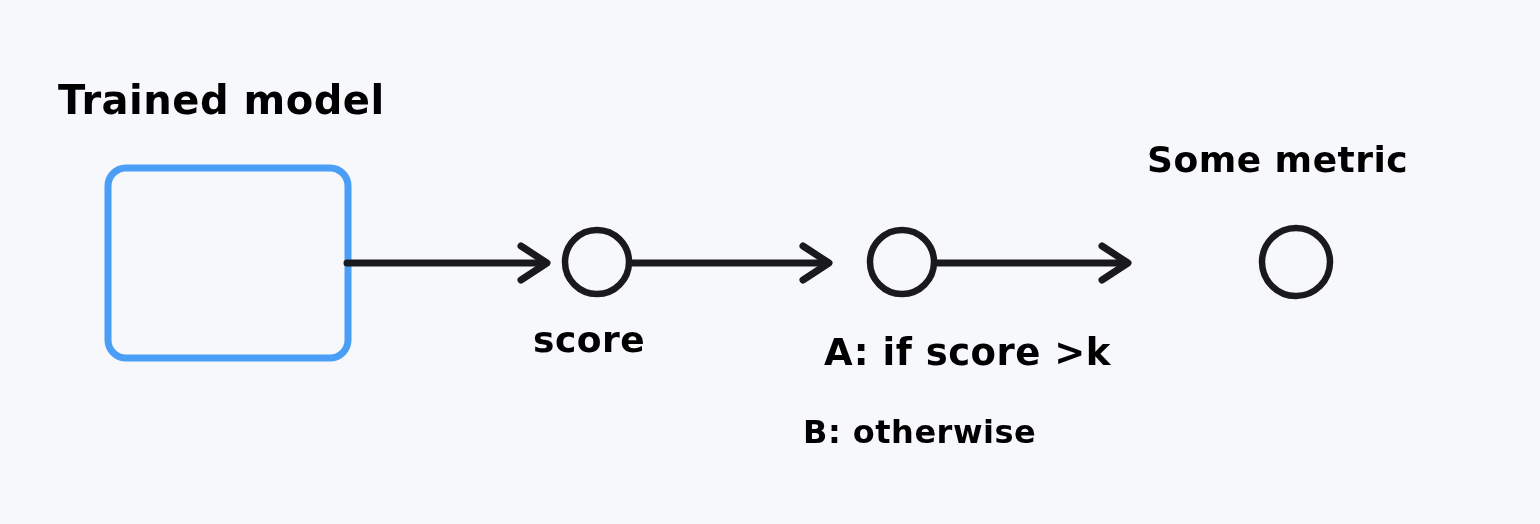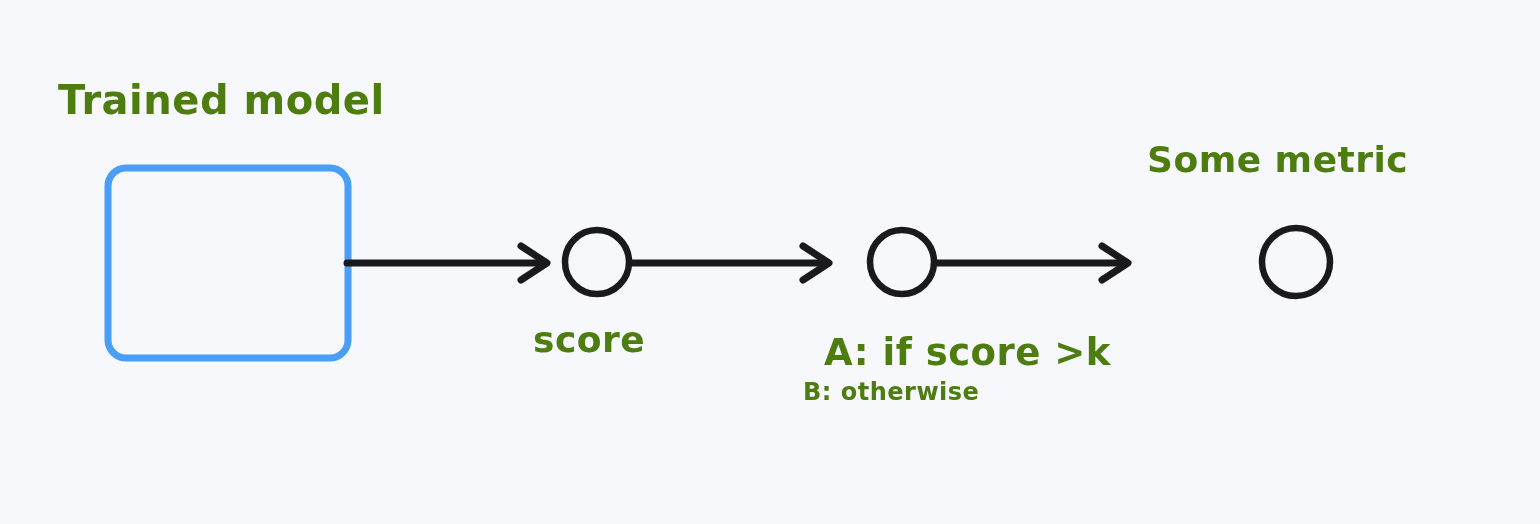--- a/index.html
+++ b/index.html
@@ -22,34 +22,34 @@
   #canvas svg.layer {
     position: absolute;
     left: 0;
     top: 0;
     width: 1540px;
     height: 524px;
     overflow: visible;
   }
   .lbl {
     position: absolute;
-    color: #4d7c0f;
+    color: #000000;
     font-family: "DejaVu Sans", sans-serif;
     font-weight: 700;
     white-space: nowrap;
     letter-spacing: 0.5px;
     line-height: 1;
     -webkit-font-smoothing: antialiased;
   }
   .lbl-title   { font-size: 40px; left: 58px;   top: 80px;  }
   .lbl-score   { font-size: 36px; left: 533px;  top: 322px; }
   .lbl-dec     { font-size: 36px; left: 800px;  top: 150px; }
   .lbl-metric  { font-size: 36px; left: 1147px; top: 142px; }
   .lbl-ruleA   { font-size: 37px; left: 824px;  top: 334px; text-align: right; }
-  .lbl-ruleB   { font-size: 24px; left: 803px;  top: 380px; }
+  .lbl-ruleB   { font-size: 32px; left: 803px;  top: 416px; }
 </style>
 </head>
 <body>
 
 <div id="canvas">
 
   <svg class="layer" viewBox="0 0 1540 524" xmlns="http://www.w3.org/2000/svg">
 
     <rect x="108" y="168" width="240" height="190" rx="18" ry="18" fill="none" stroke="#4a9ef5" stroke-width="7" stroke-linejoin="round" stroke-linecap="round"></rect>
 

